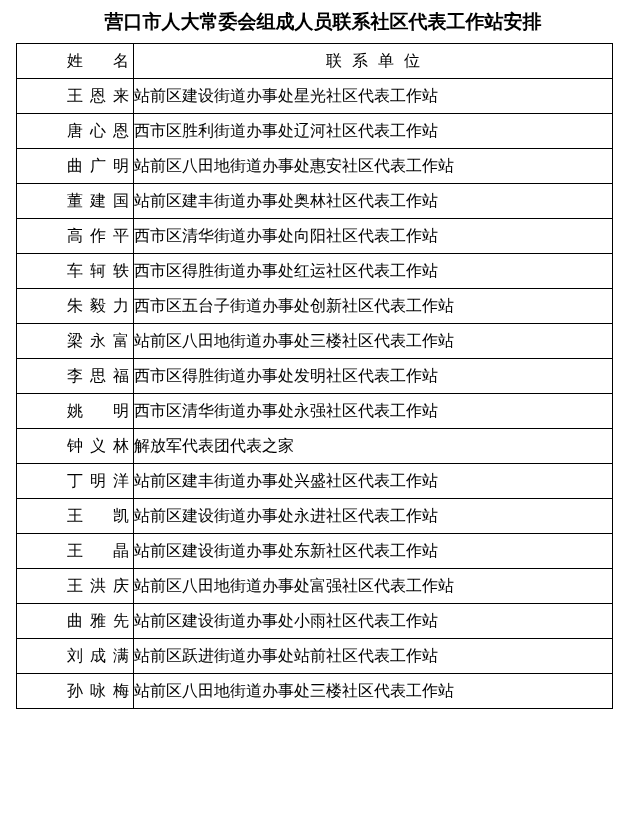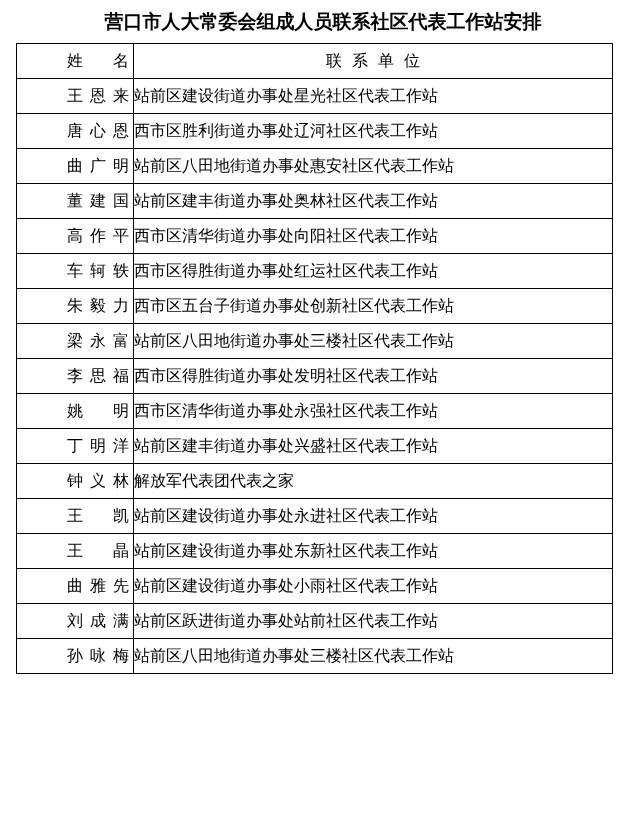--- a/index.html
+++ b/index.html
@@ -130,34 +130,38 @@
         </tr>
         <tr>
           <td class="cell-name"><span class="name-inner">李思福</span></td>
           <td class="cell-unit">西市区得胜街道办事处发明社区代表工作站</td>
         </tr>
         <tr>
           <td class="cell-name"><span class="name-inner">姚 明</span></td>
           <td class="cell-unit">西市区清华街道办事处永强社区代表工作站</td>
         </tr>
         <tr>
+          <td class="cell-name"><span class="name-inner">钟义林</span></td>
+          <td class="cell-unit">解放军代表团代表之家</td>
+        </tr>
+        <tr>
           <td class="cell-name"><span class="name-inner">丁明洋</span></td>
           <td class="cell-unit">站前区建丰街道办事处兴盛社区代表工作站</td>
-        </tr>
-        <tr>
-          <td class="cell-name"><span class="name-inner">钟义林</span></td>
-          <td class="cell-unit">解放军代表团代表之家</td>
         </tr>
         <tr>
           <td class="cell-name"><span class="name-inner">王 凯</span></td>
           <td class="cell-unit">站前区建设街道办事处永进社区代表工作站</td>
         </tr>
         <tr>
           <td class="cell-name"><span class="name-inner">王 晶</span></td>
           <td class="cell-unit">站前区建设街道办事处东新社区代表工作站</td>
+        </tr>
+        <tr>
+          <td class="cell-name"><span class="name-inner">王洪庆</span></td>
+          <td class="cell-unit">站前区八田地街道办事处富强社区代表工作站</td>
         </tr>
         <tr>
           <td class="cell-name"><span class="name-inner">曲雅先</span></td>
           <td class="cell-unit">站前区建设街道办事处小雨社区代表工作站</td>
         </tr>
         <tr>
           <td class="cell-name"><span class="name-inner">刘成满</span></td>
           <td class="cell-unit">站前区跃进街道办事处站前社区代表工作站</td>
         </tr>
         <tr>

